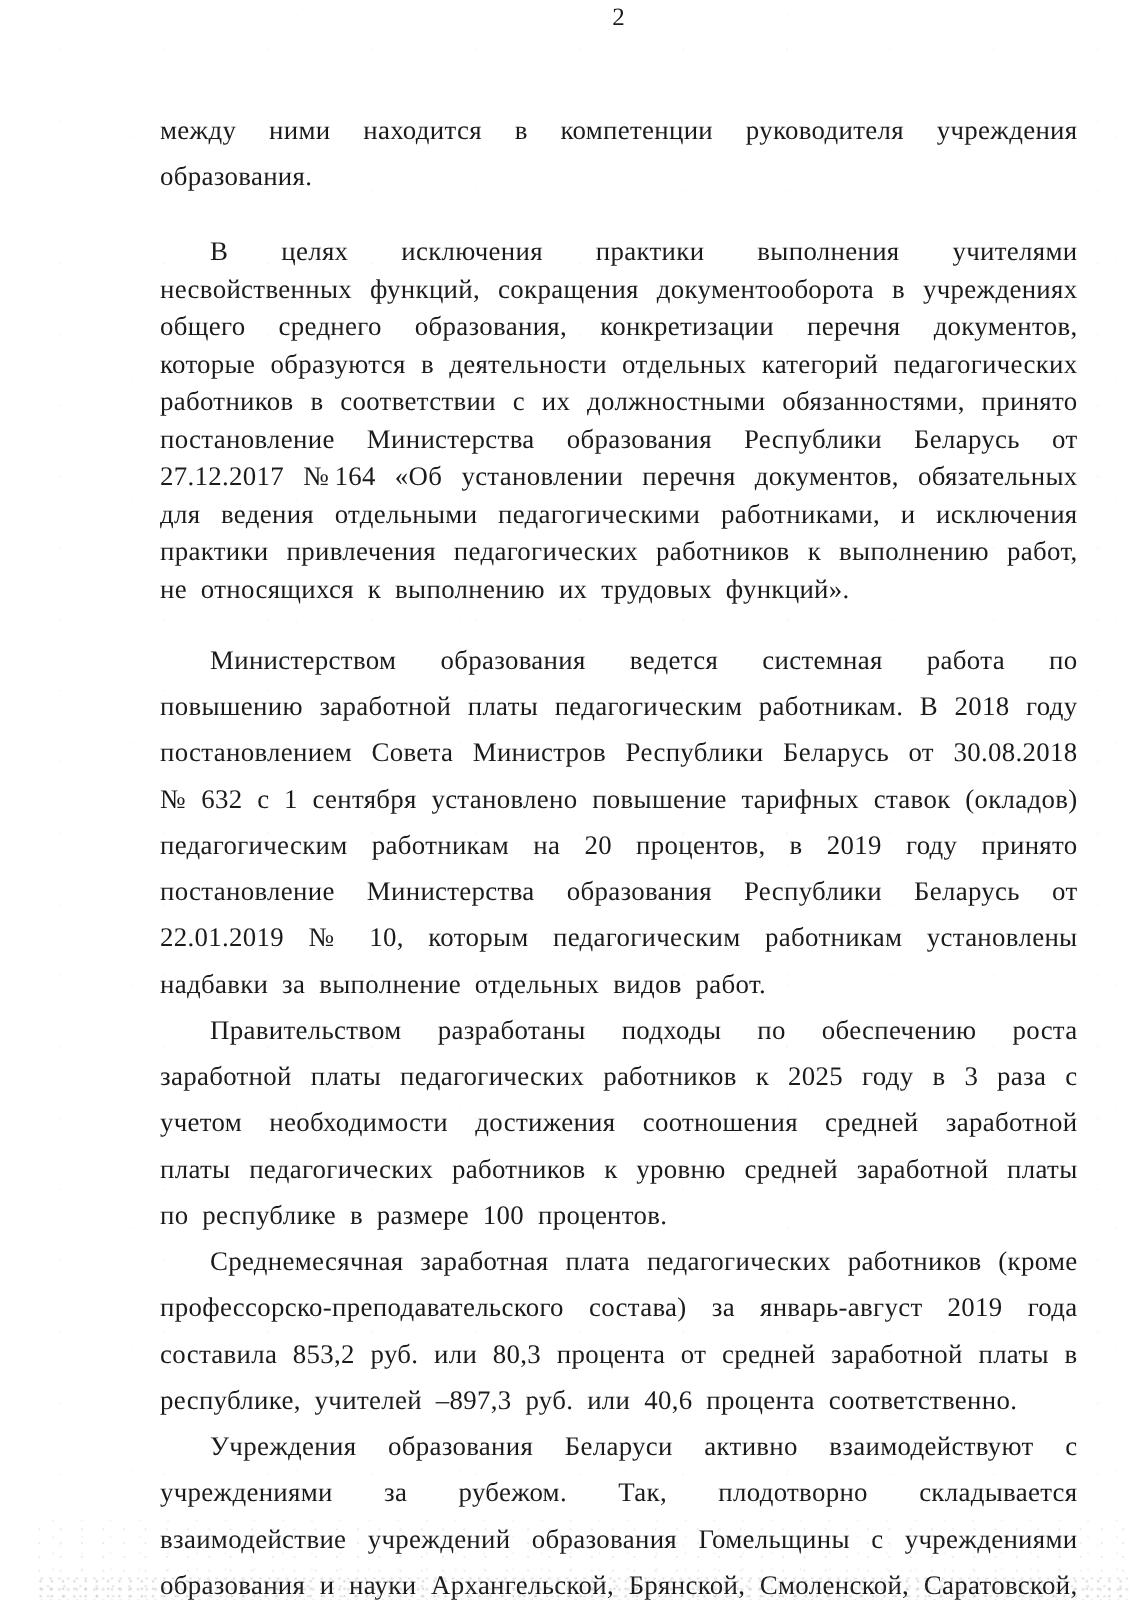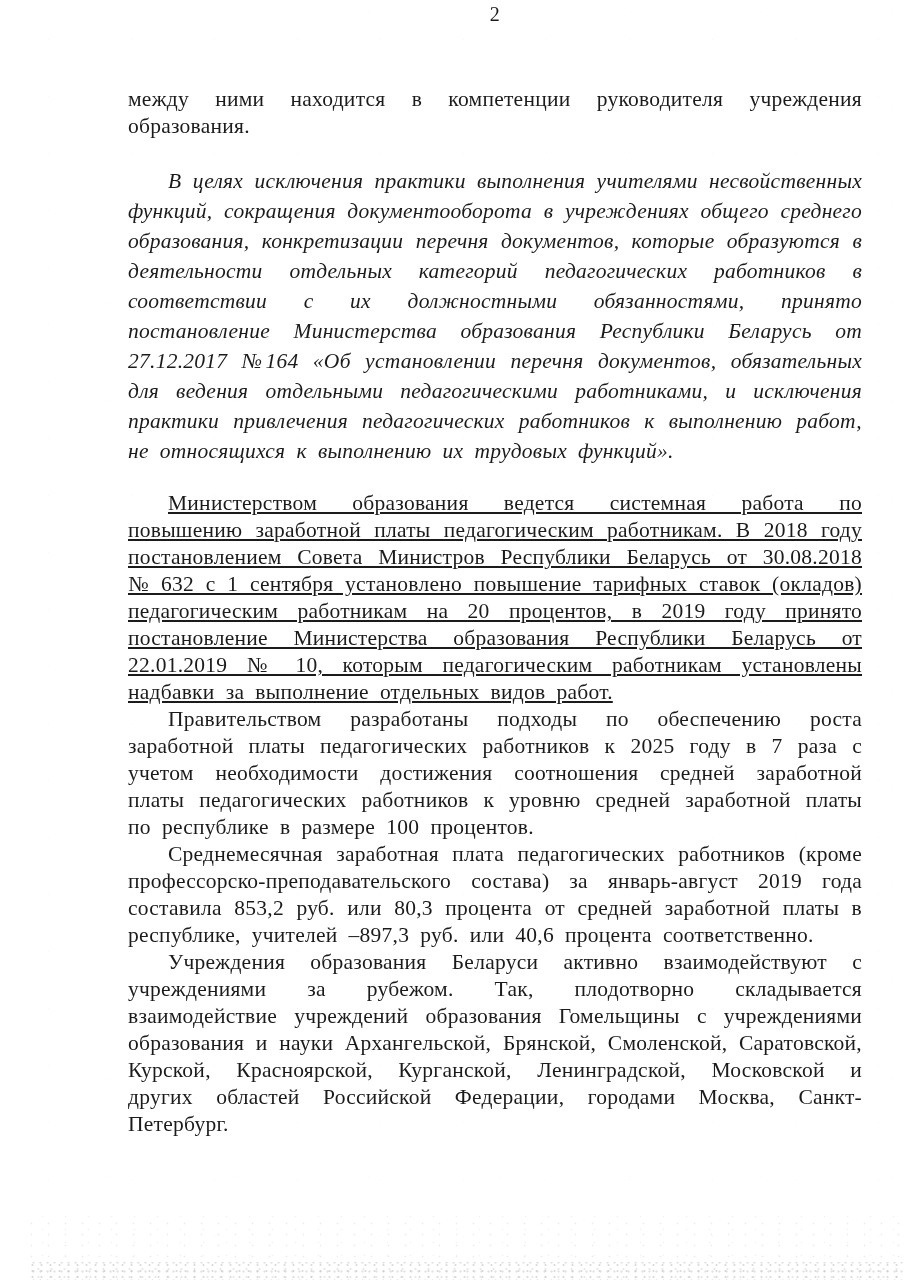--- a/index.html
+++ b/index.html
@@ -35,31 +35,31 @@
   }
   .page-number {
     text-align: center;
     font-size: 20px;
     line-height: 24px;
     letter-spacing: 0.5px;
   }
   .para {
     margin: 0;
     font-size: 21.5px;
-    line-height: 27px;
+    line-height: 37px;
     text-align: justify;
     text-indent: 40px;
     letter-spacing: 0.25px;
     word-spacing: 5.5px;
   }
   .para.no-indent { text-indent: 0; }
-  .para.loose { line-height: 30px; font-style: italic; }
+  .para.loose { line-height: 30px; }
   .para.first { margin-top: 60px; }
   .para.gap-a { margin-top: 26px; }
-  .para.gap-b { margin-top: 24px; text-decoration: underline; }
+  .para.gap-b { margin-top: 24px; }
   
   .scan-noise-upper {
     position: absolute;
     left: 20px;
     right: 0;
     bottom: 16px;
     height: 48px;
     background-image:
       radial-gradient(circle, rgba(130,130,130,.7) 0.7px, transparent 1.1px),
       radial-gradient(circle, rgba(160,160,160,.6) 0.7px, transparent 1.1px);
@@ -91,21 +91,21 @@
   <div class="text-column">
 
     <div class="page-number">2</div>
 
     <p class="para no-indent first">между ними находится в компетенции руководителя учреждения образования.</p>
 
     <p class="para loose gap-a">В целях исключения практики выполнения учителями несвойственных функций, сокращения документооборота в учреждениях общего среднего образования, конкретизации перечня документов, которые образуются в деятельности отдельных категорий педагогических работников в соответствии с их должностными обязанностями, принято постановление Министерства образования Республики Беларусь от 27.12.2017 №164 «Об установлении перечня документов, обязательных для ведения отдельными педагогическими работниками, и исключения практики привлечения педагогических работников к выполнению работ, не относящихся к выполнению их трудовых функций».</p>
 
     <p class="para gap-b">Министерством образования ведется системная работа по повышению заработной платы педагогическим работникам. В 2018 году постановлением Совета Министров Республики Беларусь от 30.08.2018 № 632 с 1 сентября установлено повышение тарифных ставок (окладов) педагогическим работникам на 20 процентов, в 2019 году принято постановление Министерства образования Республики Беларусь от 22.01.2019 № 10, которым педагогическим работникам установлены надбавки за выполнение отдельных видов работ.</p>
 
-    <p class="para">Правительством разработаны подходы по обеспечению роста заработной платы педагогических работников к 2025 году в 7 раза с учетом необходимости достижения соотношения средней заработной платы педагогических работников к уровню средней заработной платы по республике в размере 100 процентов.</p>
+    <p class="para">Правительством разработаны подходы по обеспечению роста заработной платы педагогических работников к 2025 году в 3 раза с учетом необходимости достижения соотношения средней заработной платы педагогических работников к уровню средней заработной платы по республике в размере 100 процентов.</p>
 
 
     <p class="para">Среднемесячная заработная плата педагогических работников (кроме профессорско-преподавательского состава) за январь-август 2019 года составила 853,2 руб. или 80,3 процента от средней заработной платы в республике, учителей –897,3 руб. или 40,6 процента соответственно.</p>
 
     <p class="para">Учреждения образования Беларуси активно взаимодействуют с учреждениями за рубежом. Так, плодотворно складывается взаимодействие учреждений образования Гомельщины с учреждениями образования и науки Архангельской, Брянской, Смоленской, Саратовской, Курской, Красноярской, Курганской, Ленинградской, Московской и других областей Российской Федерации, городами Москва, Санкт-Петербург.</p>
 
   </div>
 
   <div class="scan-noise-upper"></div>
   <div class="scan-noise-bottom"></div>

